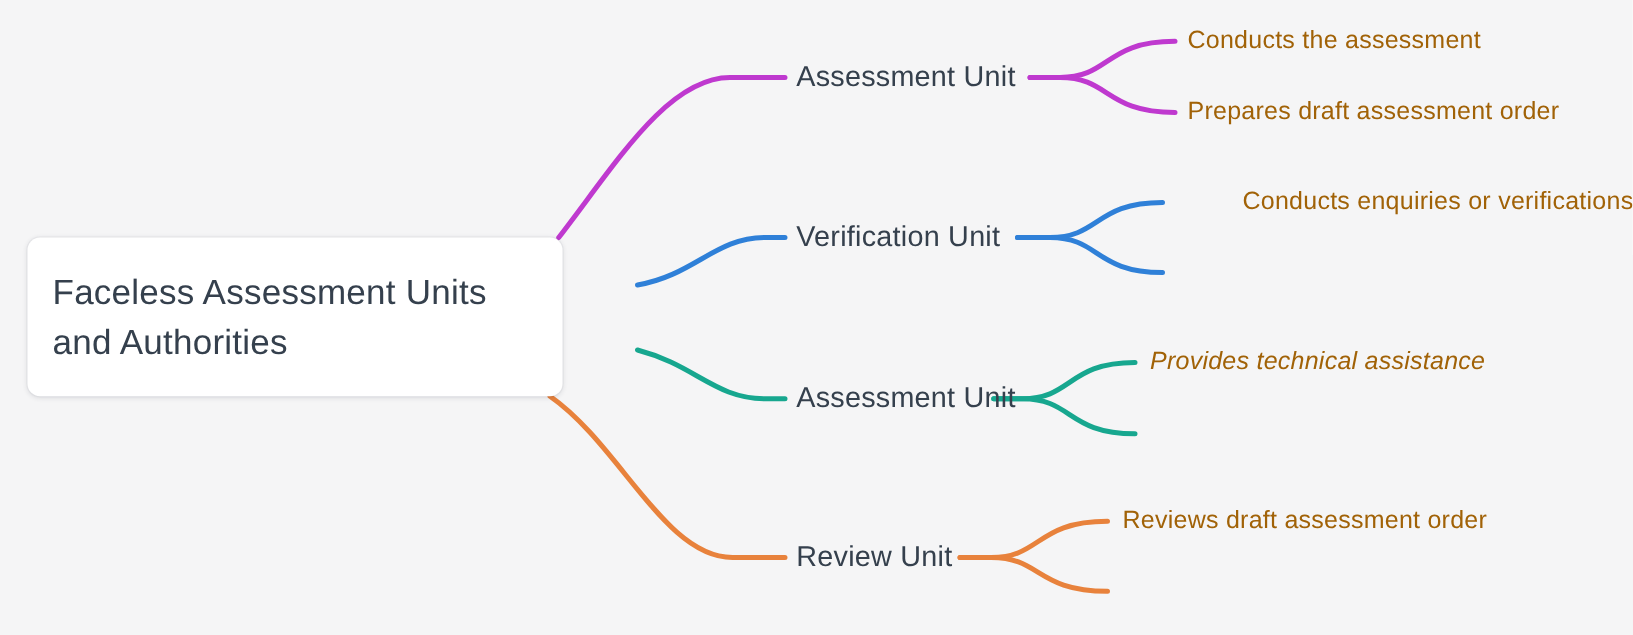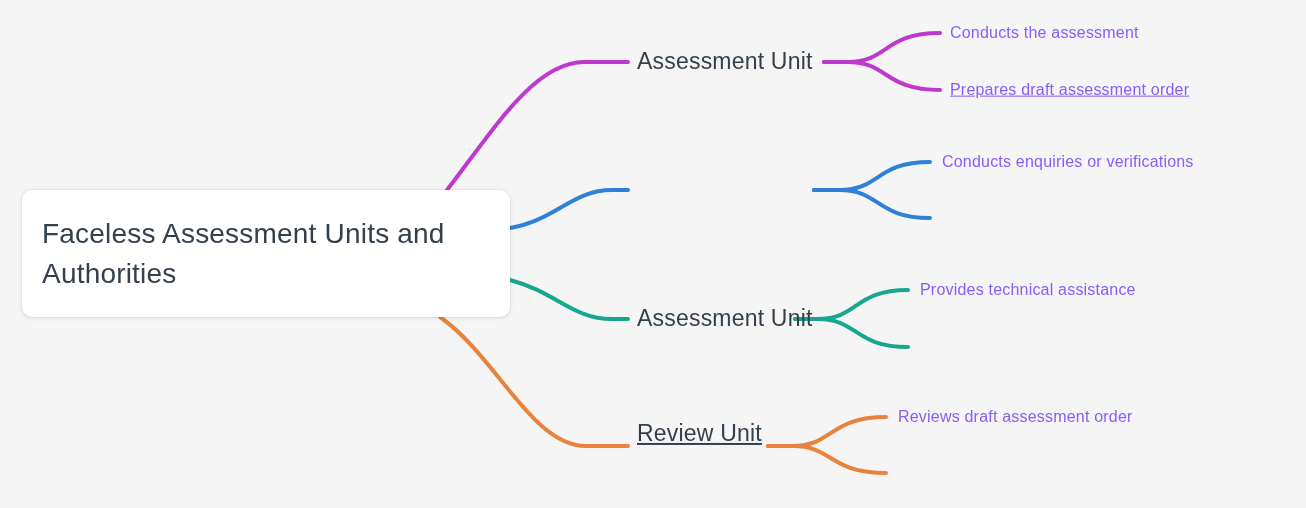--- a/index.html
+++ b/index.html
@@ -23,21 +23,21 @@
   }
   .edges path {
     fill: none;
     stroke-width: 4;
     stroke-linecap: round;
   }
   .root-node {
     position: absolute;
     left: 22px;
     top: 190px;
-    width: 488px;
+    width: 428px;
     height: 127px;
     background: #ffffff;
     border-radius: 10px;
     box-shadow: 0 1px 4px rgba(30,40,60,0.12), 0 0 0 1px rgba(30,40,60,0.03);
     display: flex;
     align-items: center;
     box-sizing: border-box;
     padding: 0 20px;
   }
   .root-node .root-label {
@@ -50,22 +50,22 @@
     position: absolute;
     transform: translateY(-52%);
     font-size: 23px;
     color: #35404d;
     white-space: nowrap;
     letter-spacing: 0.2px;
   }
   .leaf-label {
     position: absolute;
     transform: translateY(-52%);
-    font-size: 16px;
-    color: #8b5cf6;
+    font-size: 20px;
+    color: #a16207;
     white-space: nowrap;
     letter-spacing: 0.2px;
     text-align: right;
   }
 </style>
 </head>
 <body>
 
 <div class="canvas">
 
@@ -87,23 +87,24 @@
     <path d="M 768 446 H 793 C 833 446, 829 417, 886 417" stroke="#e8823c"></path>
     <path d="M 768 446 H 793 C 833 446, 829 473, 886 473" stroke="#e8823c"></path>
   </svg>
 
   <div class="root-node">
     <div class="root-label">Faceless Assessment Units and Authorities</div>
   </div>
 
   <div class="branch-label" style="left:637px; top:62px;">Assessment Unit</div>
   <div class="leaf-label" style="left:950px; top:33px;">Conducts the assessment</div>
-  <div class="leaf-label" style="left:950px; top:90px;text-decoration:underline;">Prepares draft assessment order</div>
+  <div class="leaf-label" style="left:950px; top:90px;">Prepares draft assessment order</div>
 
-  <div class="leaf-label" style="left:942px; top:162px;">Conducts enquiries or verifications</div>
+  <div class="branch-label" style="left:637px; top:190px;">Verification Unit</div>
+  <div class="leaf-label" style="left:994px; top:162px;">Conducts enquiries or verifications</div>
 
   <div class="branch-label" style="left:637px; top:319px;">Assessment Unit</div>
-  <div class="leaf-label" style="left:920px; top:290px;">Provides technical assistance</div>
+  <div class="leaf-label" style="left:920px; top:290px;font-style:italic;">Provides technical assistance</div>
 
-  <div class="branch-label" style="left:637px; top:434px;text-decoration:underline;">Review Unit</div>
+  <div class="branch-label" style="left:637px; top:446px;">Review Unit</div>
   <div class="leaf-label" style="left:898px; top:417px;">Reviews draft assessment order</div>
 
 </div>
 
 </body></html>

